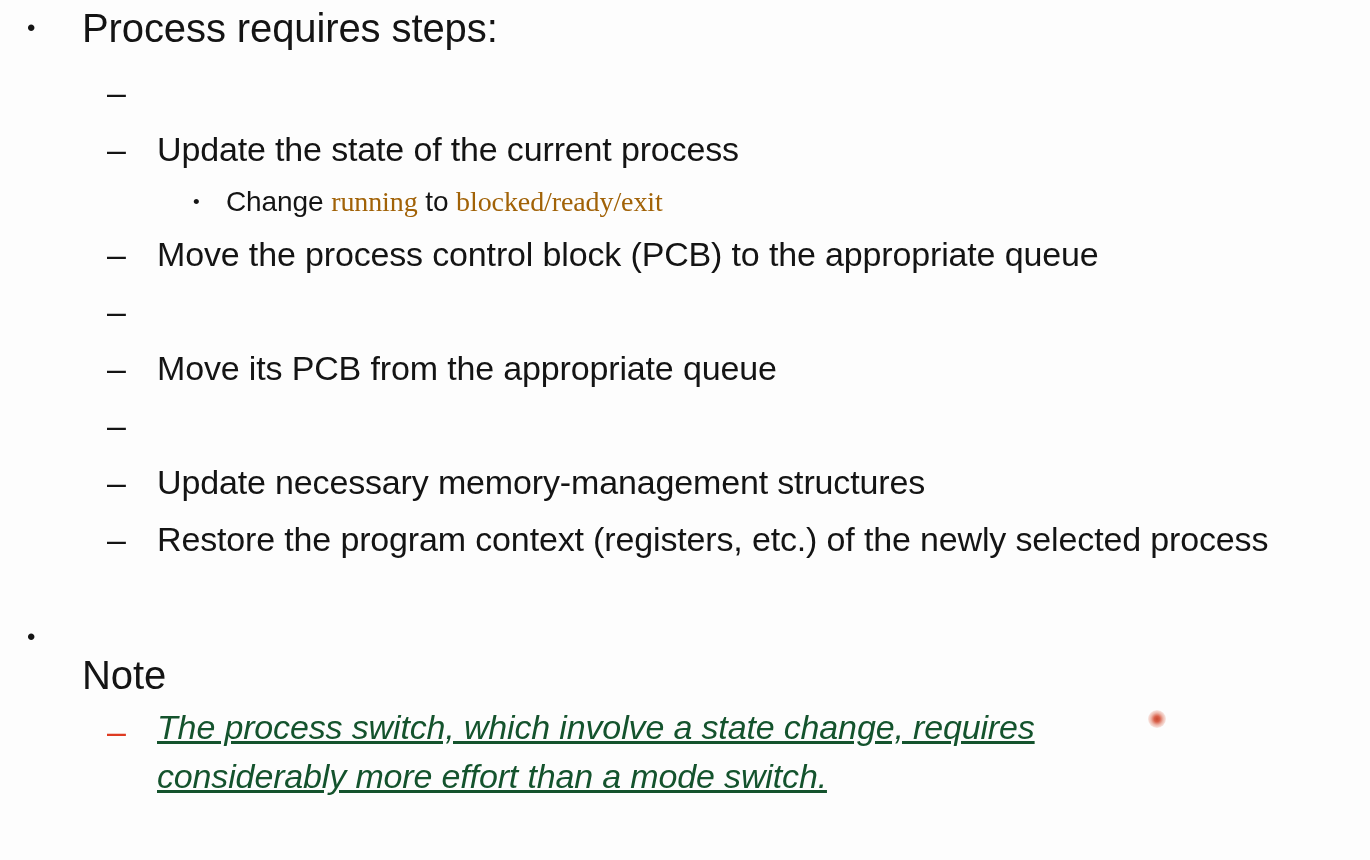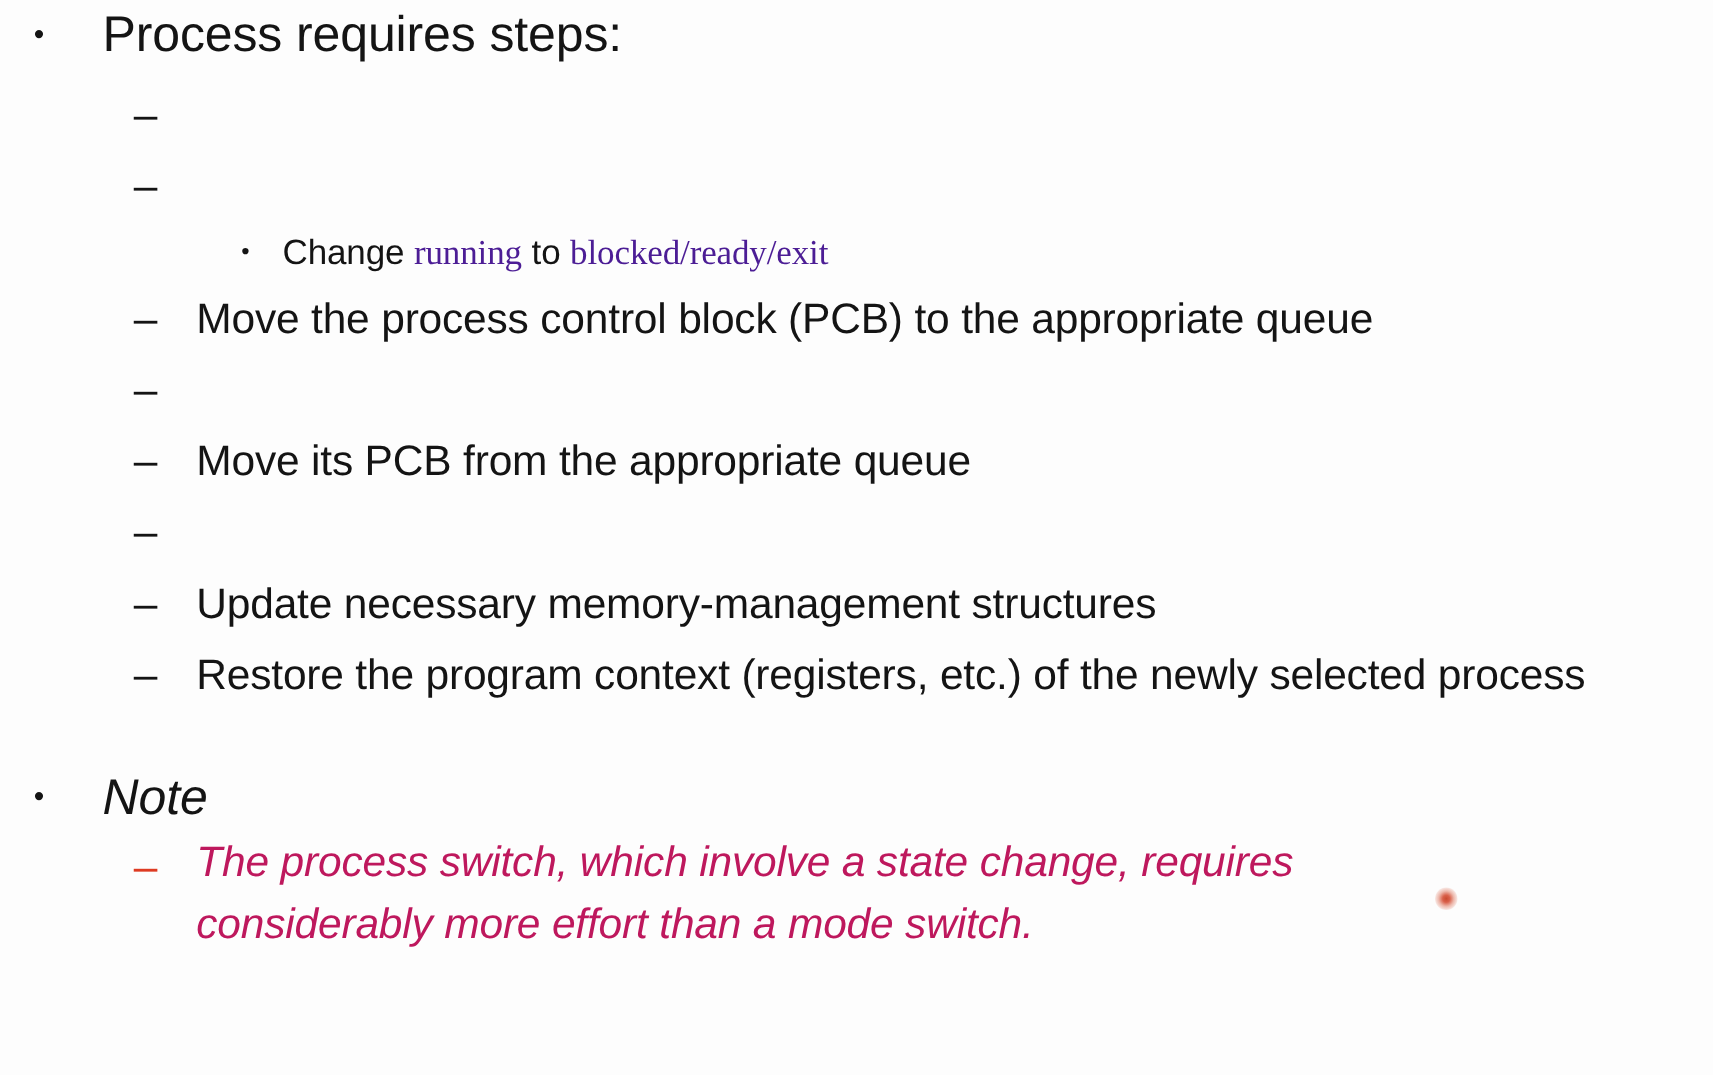--- a/index.html
+++ b/index.html
@@ -52,21 +52,21 @@
   .lvl1 > .marker {
     width: 55px;
     margin-left: 27px;
     font-size: 24px;
     line-height: 56px;
   }
   .lvl1 > .content {
     max-width: 1240px;
   }
   .lvl1.italic > .content {
-    font-style: italic;
+    margin-top: 38px;
   }
 
   
   .lvl2 {
     font-size: 34px;
     line-height: 57px;
     letter-spacing: -0.15px;
   }
   .lvl2 > .marker {
     width: 50px;
@@ -90,33 +90,34 @@
     font-size: 19px;
     line-height: 48px;
   }
   .lvl3 > .content {
     max-width: 1100px;
   }
 
   
   .state {
     font-family: "Liberation Serif", serif;
-    color: #4c1d95;
+    color: #a16207;
   }
   .lvl2 .state {
     font-size: 32px;
   }
 
   
   .note-row {
     margin-top: 24px;
   }
   .red {
-    color: #be185d;
+    color: #14532d;
     font-style: italic;
+    text-decoration: underline;
   }
   .red-row > .marker {
     color: #de3b22;
   }
   .red-row {
     line-height: 49px;
   }
   .red-row > .content {
     max-width: 1060px;
   }
@@ -151,20 +152,21 @@
   </div>
 
   <div class="spacer-sm"></div>
 
   <div class="row lvl2">
     <span class="marker">–</span>
   </div>
 
   <div class="row lvl2">
     <span class="marker">–</span>
+    <span class="content">Update the state of the current process</span>
   </div>
 
   <div class="row lvl3">
     <span class="marker">•</span>
     <span class="content"><span>Change </span><span class="state">running</span><span> to </span><span class="state">blocked/ready/exit</span></span>
   </div>
 
   <div class="row lvl2">
     <span class="marker">–</span>
     <span class="content">Move the process control block (PCB) to the appropriate queue</span>

